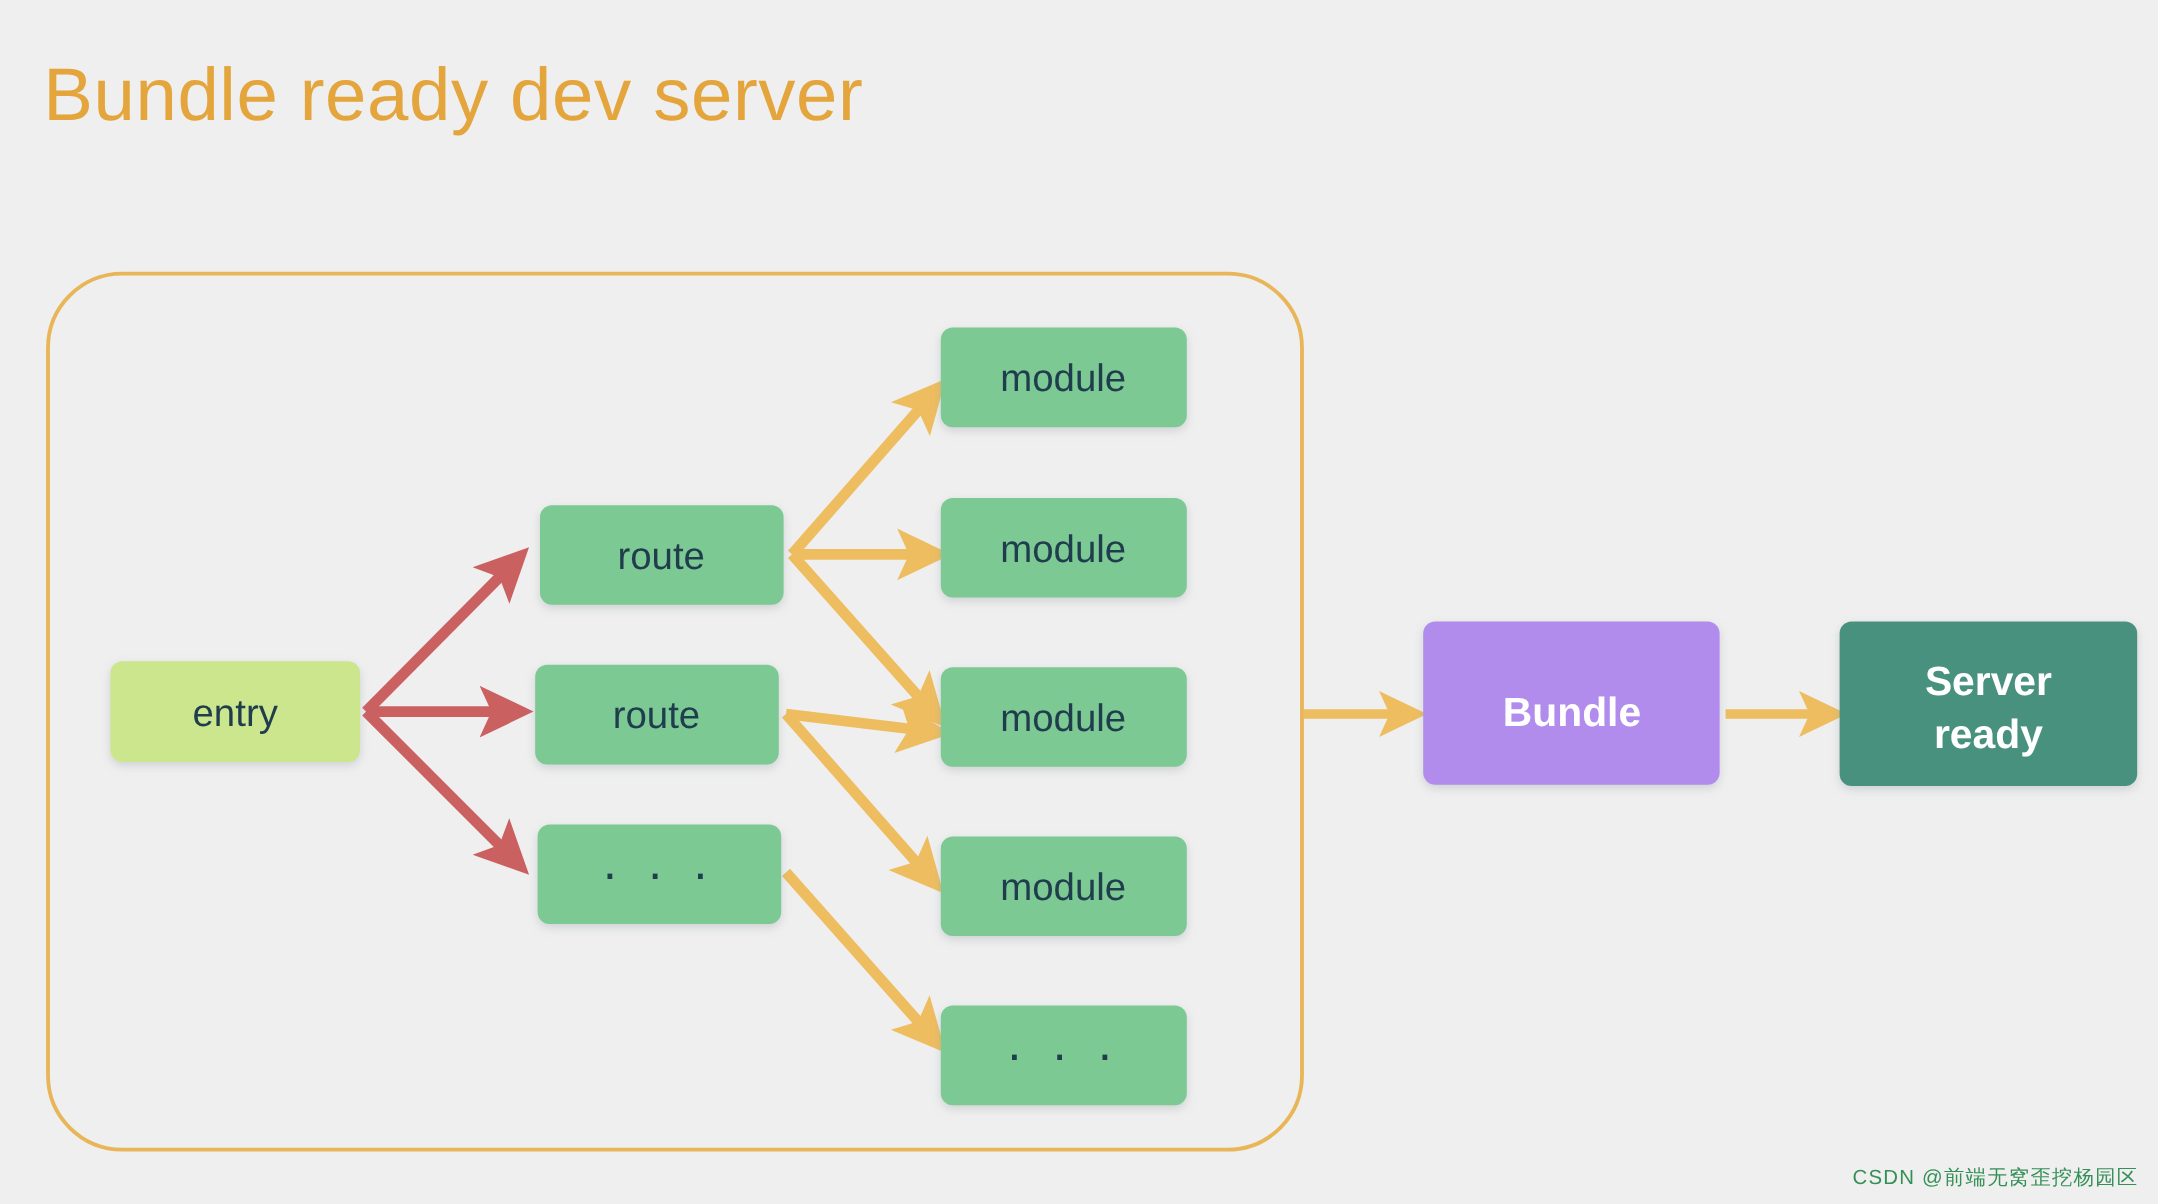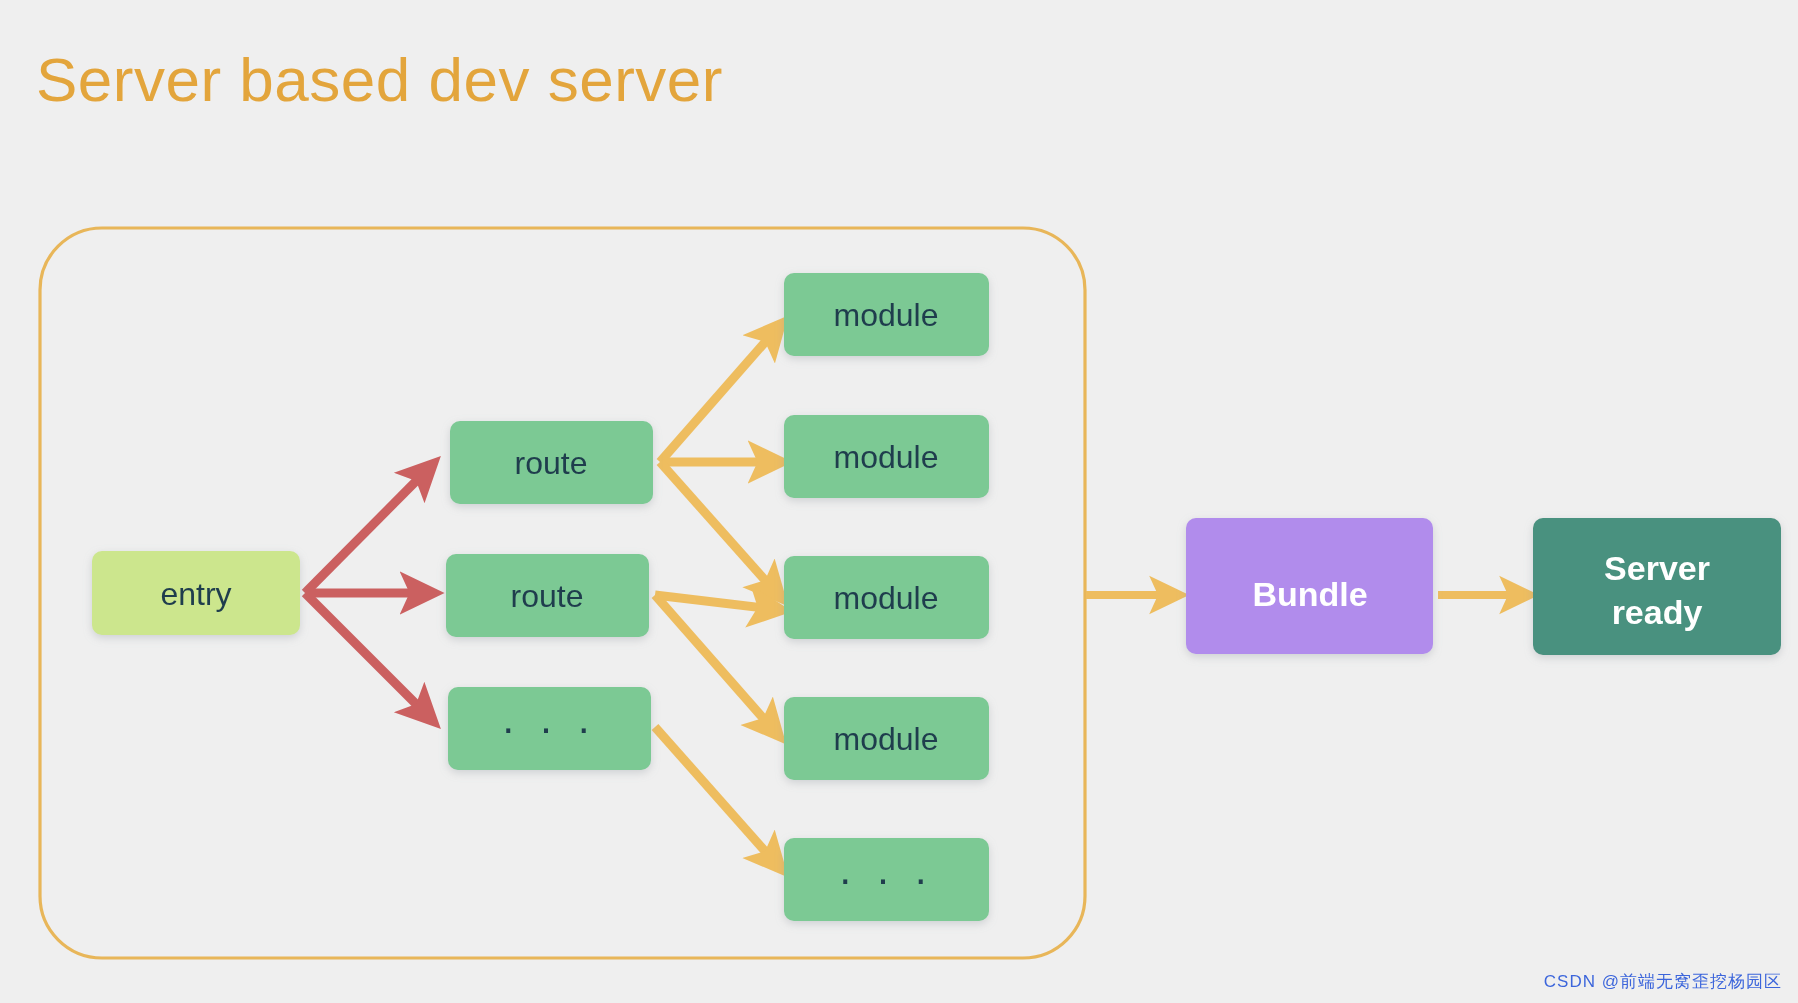--- a/index.html
+++ b/index.html
@@ -56,34 +56,34 @@
   .node-label.dots {
     font-size: 42px;
     letter-spacing: 6px;
   }
 
   #watermark {
     position: absolute;
     right: 16px;
     bottom: 10px;
     font-size: 17px;
-    color: #1d4ed8;
+    color: #15803d;
     font-family: "Liberation Sans", sans-serif;
     letter-spacing: 1px;
     opacity: 0.85;
     white-space: nowrap;
     user-select: none;
   }
 </style>
 </head>
 <body>
 
 <div id="slide">
 
-  <div id="slide-title">Server based dev server</div>
+  <div id="slide-title">Bundle ready dev server</div>
 
   <svg id="diagram" viewBox="0 0 1798 1003">
 
     <defs>
 
       <marker id="ah-red" markerWidth="5.2" markerHeight="5.2" refX="3.6" refY="2.6" orient="auto" markerUnits="strokeWidth">
         <path d="M0,0.2 L5.0,2.6 L0,5.0 L1.1,2.6 Z" fill="#cb6060"></path>
       </marker>
 
       <marker id="ah-yellow" markerWidth="5.2" markerHeight="5.2" refX="3.6" refY="2.6" orient="auto" markerUnits="strokeWidth">

